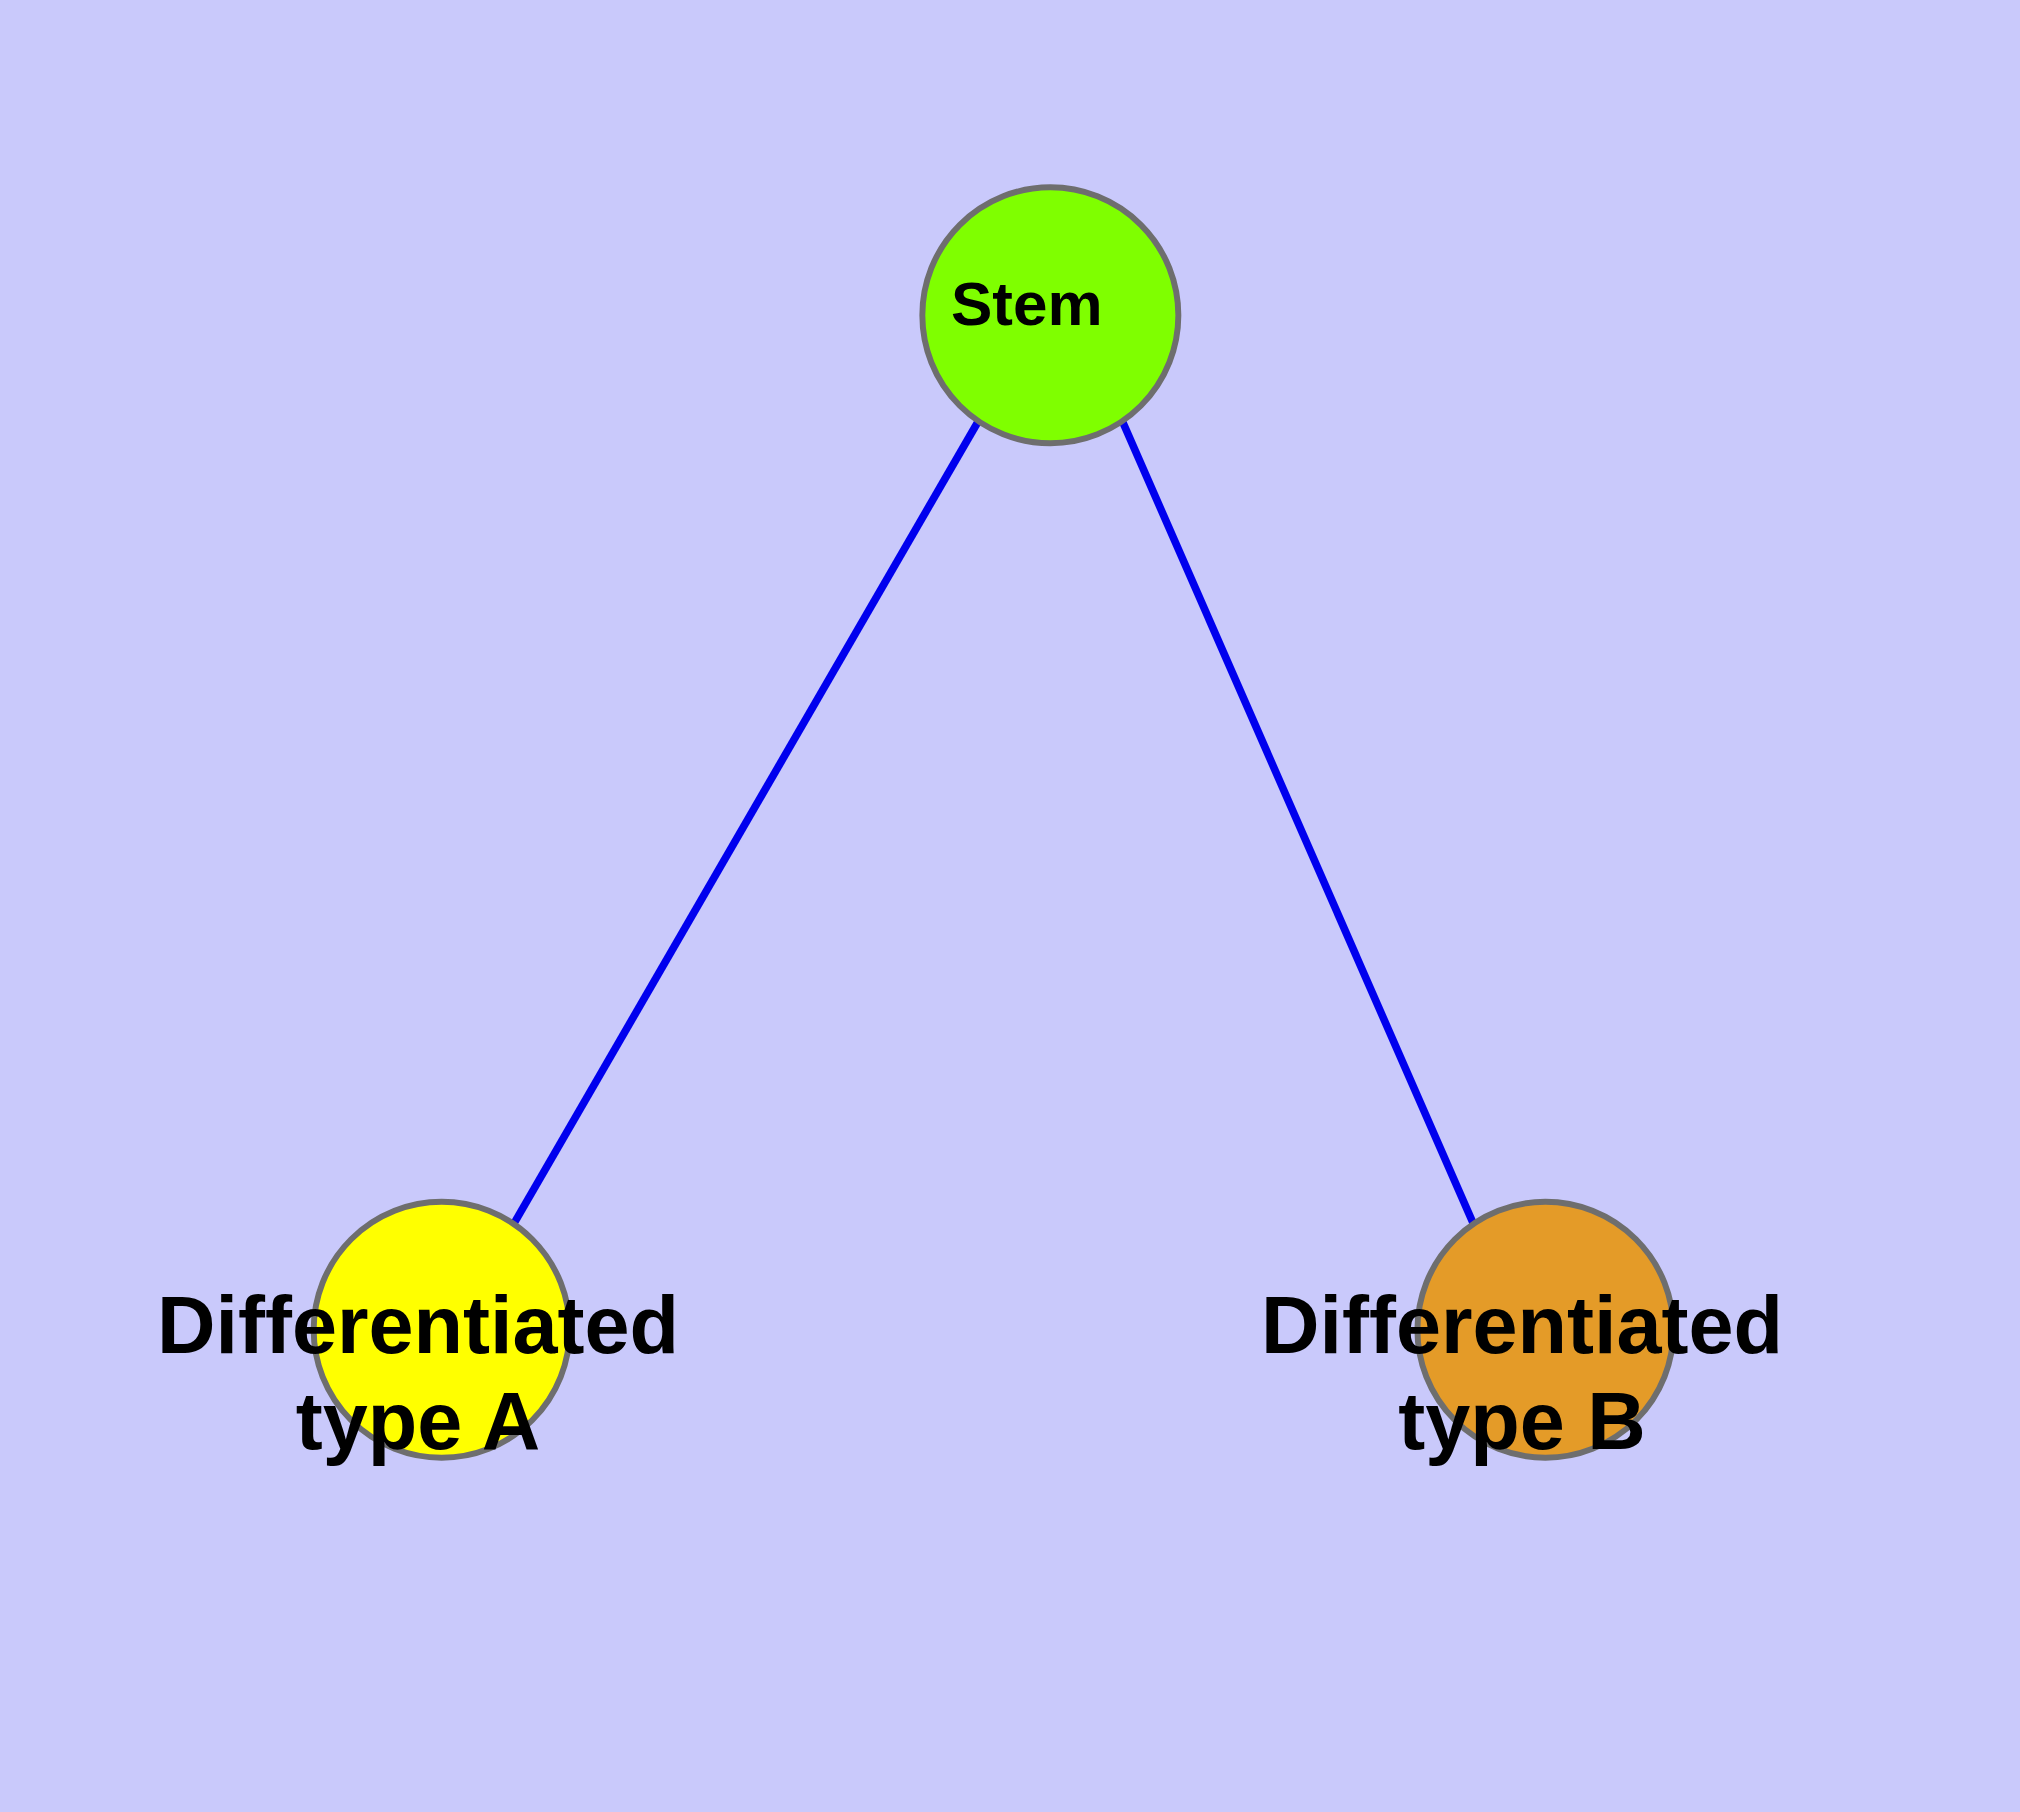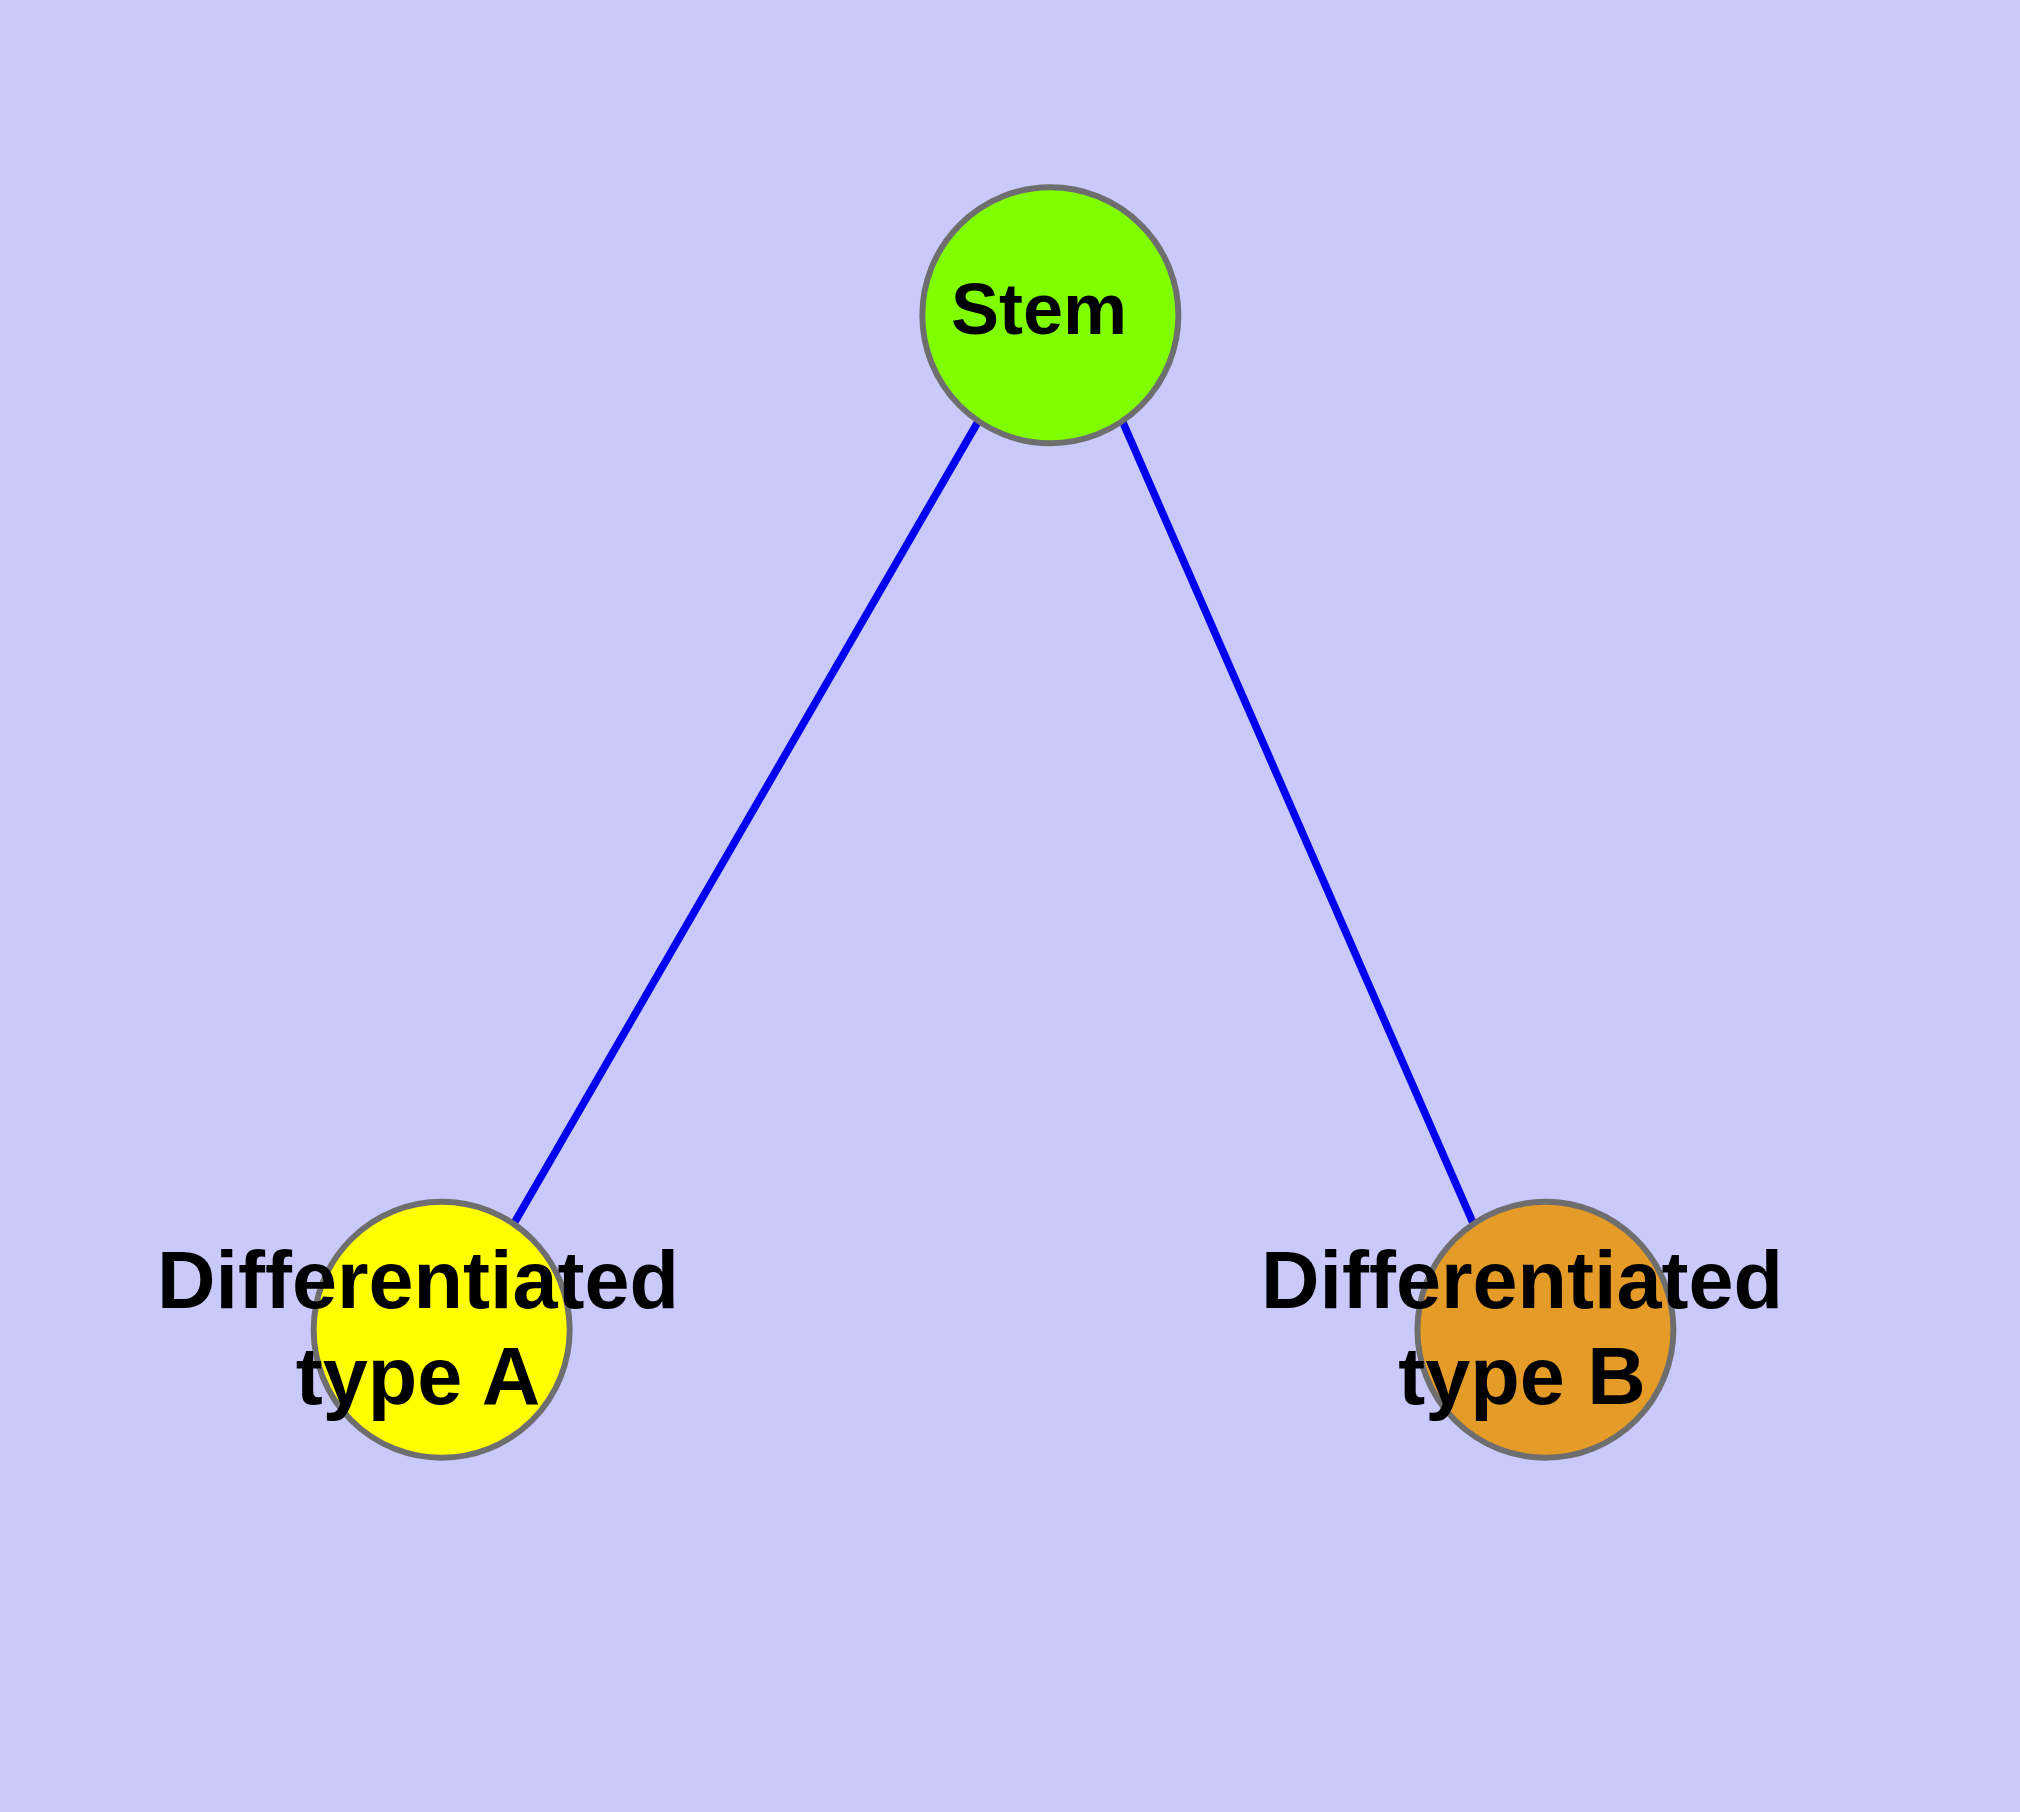--- a/index.html
+++ b/index.html
@@ -35,20 +35,21 @@
     line-height: 1.18;
     white-space: pre;
     pointer-events: none;
     -webkit-font-smoothing: antialiased;
   }
   .node-label.root {
     font-size: 81px;
   }
   .node-label.leaf {
     font-size: 81px;
+    margin-top: 45px;
   }
 </style>
 </head>
 <body>
 
 <div id="stage" style="width: 2021px; height: 1812px;">
 
   <div id="canvas-bg" style="background: rgb(201, 201, 251);"></div>
 
   <svg id="graph-svg" viewBox="0 0 2384 2138" preserveAspectRatio="none" width="2021" height="1812">
@@ -57,21 +58,21 @@
         <line x1="1324" y1="497" x2="1738" y2="1444" stroke="#0000ee" stroke-width="9" stroke-linecap="butt"></line>
       </g>
     <g id="nodes-layer">
         <circle cx="1239" cy="372" r="151" fill="#7fff00" stroke="#6e6e6e" stroke-width="7"></circle>
         <circle cx="521" cy="1569" r="151" fill="#ffff00" stroke="#6e6e6e" stroke-width="7"></circle>
         <circle cx="1823" cy="1569" r="151" fill="#e49b28" stroke="#6e6e6e" stroke-width="7"></circle>
       </g>
   </svg>
 
   <div id="labels-layer">
-      <div class="node-label root" style="font-size: 72px; left: 951px; top: 267px;">Stem</div>
+      <div class="node-label root" style="font-size: 62px; left: 951px; top: 267px;">Stem</div>
       <div class="node-label leaf" style="font-size: 81px; left: 157px; top: 1233px;">Differentiated
 type A</div>
       <div class="node-label leaf" style="font-size: 81px; left: 1261px; top: 1233px;">Differentiated
 type B</div>
     </div>
 
 </div>
 
 
 </body></html>

